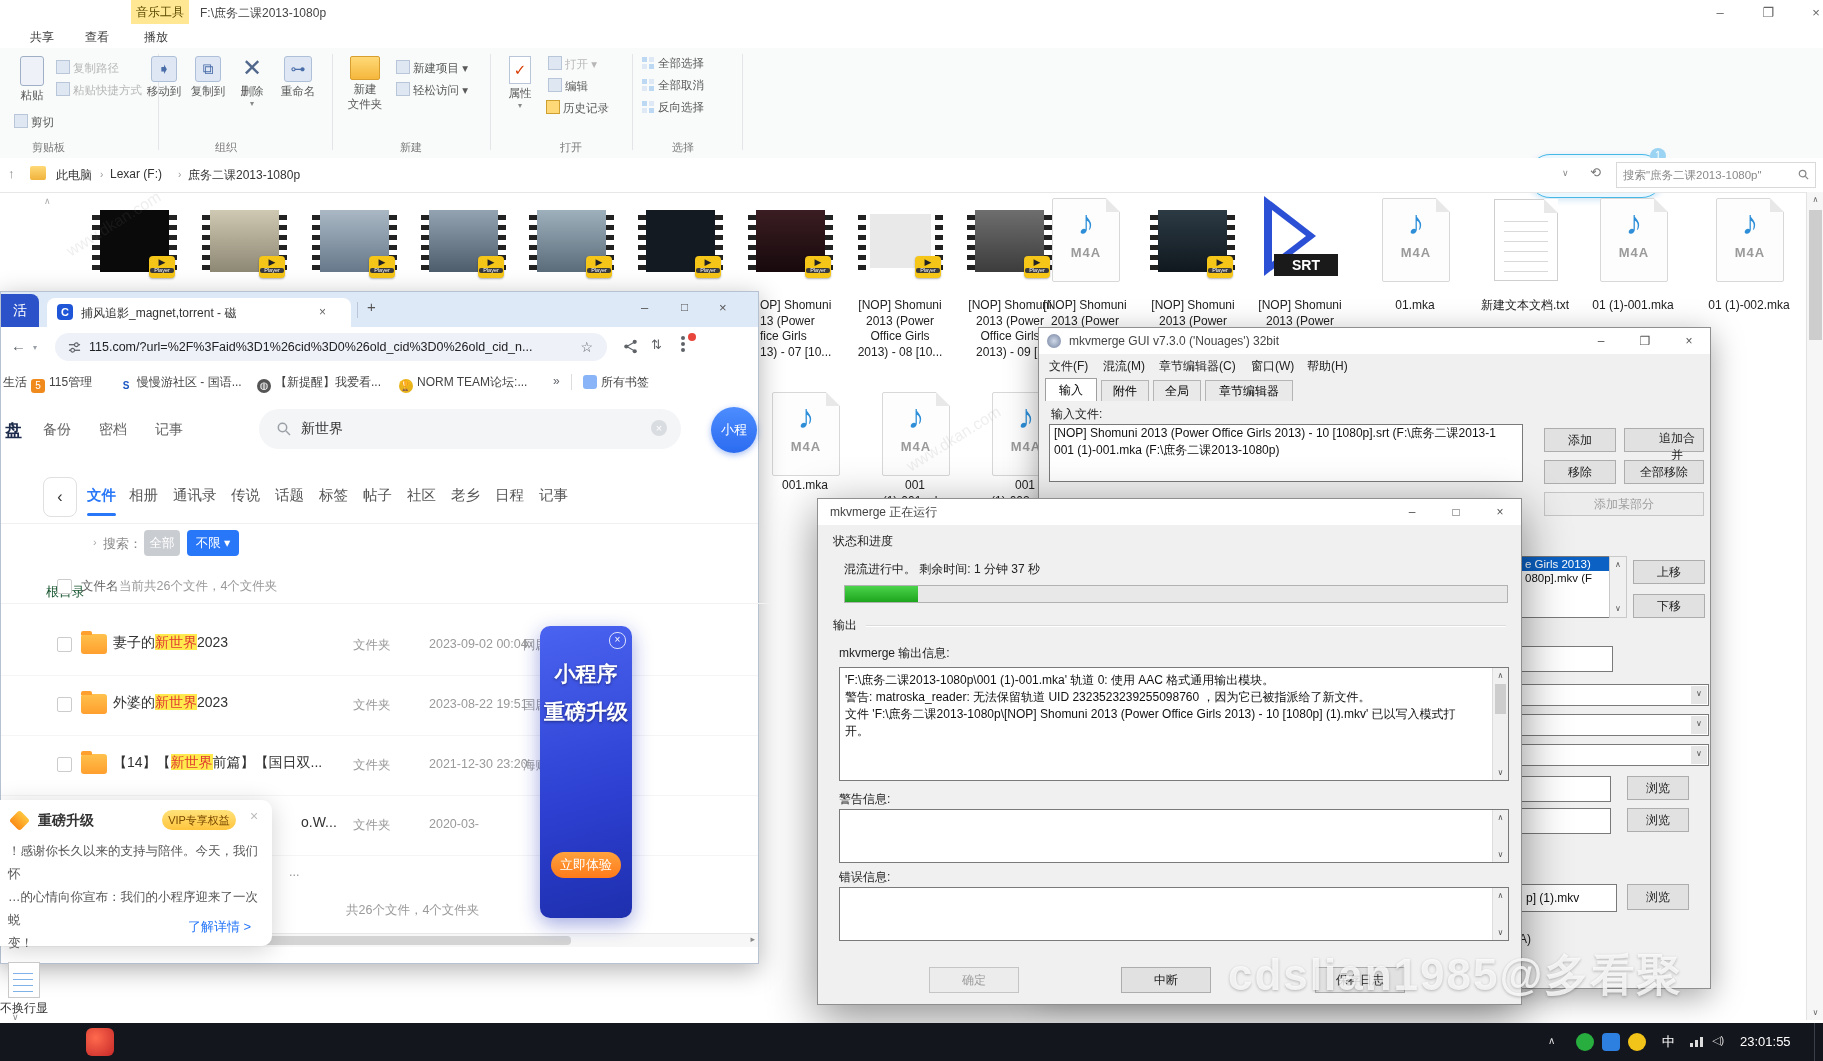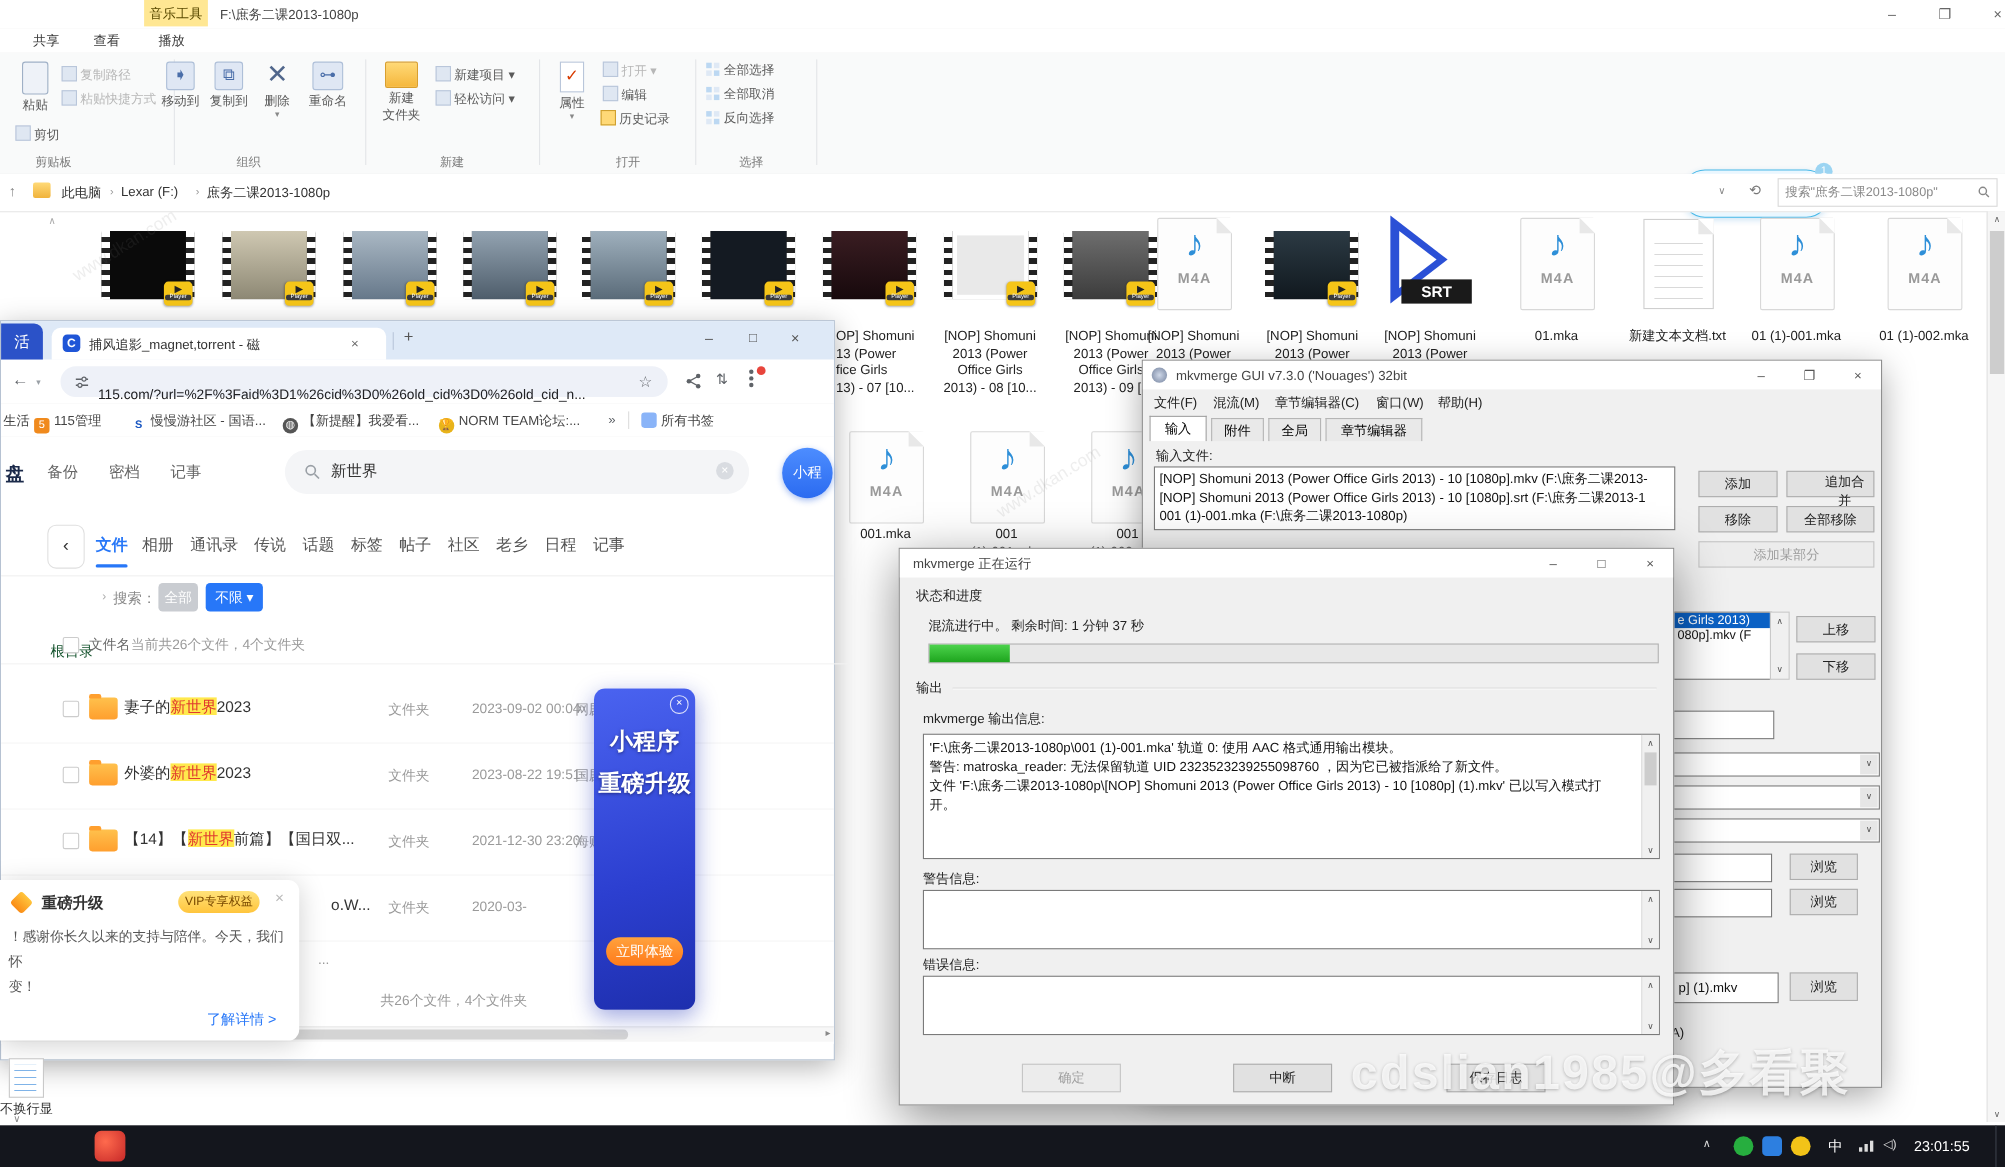--- a/index.html
+++ b/index.html
@@ -465,21 +465,21 @@
     <div class="toolbar">
       <span class="abs" style="left:10px;top:10px;color:#5f6368;font-size:15px;">←</span>
       <span class="abs" style="left:32px;top:16px;color:#9aa0a6;font-size:8px;">▾</span>
       <div class="urlpill">
         <svg width="13" height="13" viewBox="0 0 14 14" style="position:absolute;left:13px;top:8px;">
             <line x1="1" y1="4" x2="13" y2="4" stroke="#5f6368" stroke-width="1.4"></line>
             <line x1="1" y1="10" x2="13" y2="10" stroke="#5f6368" stroke-width="1.4"></line>
             <circle cx="9" cy="4" r="2" fill="#eef1f8" stroke="#5f6368" stroke-width="1.2"></circle>
             <circle cx="5" cy="10" r="2" fill="#eef1f8" stroke="#5f6368" stroke-width="1.2"></circle>
           </svg>
-        <span class="abs ell" style="left:34px;width:500px;margin-top:12px;">115.com/?url=%2F%3Faid%3D1%26cid%3D0%26old_cid%3D0%26old_cid_n...</span>
+        <span class="abs ell" style="left:34px;width:500px;">115.com/?url=%2F%3Faid%3D1%26cid%3D0%26old_cid%3D0%26old_cid_n...</span>
         <span class="abs" style="right:14px;top:0;color:#5f6368;font-size:14px;">☆</span>
       </div>
       <svg width="15" height="15" viewBox="0 0 16 16" style="position:absolute;left:622px;top:12px;">
           <circle cx="12.5" cy="3" r="2.2" fill="#5f6368"></circle>
           <circle cx="3.5" cy="8" r="2.2" fill="#5f6368"></circle>
           <circle cx="12.5" cy="13" r="2.2" fill="#5f6368"></circle>
           <line x1="4" y1="8" x2="12" y2="3.5" stroke="#5f6368" stroke-width="1.2"></line>
           <line x1="4" y1="8" x2="12" y2="12.5" stroke="#5f6368" stroke-width="1.2"></line>
         </svg>
       <span class="abs" style="left:650px;top:10px;color:#5f6368;font-size:13px;">⇅</span>
@@ -601,21 +601,20 @@
       <span class="abs" style="left:268px;top:4px;">帮助(H)</span>
     </div>
     <div class="abs" style="left:0;top:48px;width:100%;height:24px;">
       <span class="abs" style="left:6px;top:2px;width:50px;height:22px;background:#fff;border:1px solid #9f9f9f;border-bottom:none;text-align:center;font-size:12px;line-height:22px;">输入</span>
       <span class="abs" style="left:62px;top:4px;width:46px;height:20px;background:#e9e9e9;border:1px solid #b5b5b5;border-bottom:none;text-align:center;font-size:12px;line-height:20px;">附件</span>
       <span class="abs" style="left:114px;top:4px;width:46px;height:20px;background:#e9e9e9;border:1px solid #b5b5b5;border-bottom:none;text-align:center;font-size:12px;line-height:20px;">全局</span>
       <span class="abs" style="left:166px;top:4px;width:86px;height:20px;background:#e9e9e9;border:1px solid #b5b5b5;border-bottom:none;text-align:center;font-size:12px;line-height:20px;">章节编辑器</span>
     </div>
     <span class="abs" style="left:12px;top:78px;font-size:12px;color:#222;">输入文件:</span>
     <div class="listbox" style="left:10px;top:96px;width:472px;height:56px;">
-      <div class="nowrap" style="padding:2px 4px 0;">[NOP] Shomuni 2013 (Power Office Girls 2013) - 10 [1080p].mkv (F:\庶务二课2013-</div>
       <div class="nowrap" style="padding:0 4px;">[NOP] Shomuni 2013 (Power Office Girls 2013) - 10 [1080p].srt (F:\庶务二课2013-1</div>
       <div class="nowrap" style="padding:0 4px;">001 (1)-001.mka (F:\庶务二课2013-1080p)</div>
     </div>
     <button class="btn" style="left:505px;top:100px;width:72px;height:24px;">添加</button>
     <button class="btn" style="left:585px;top:100px;width:80px;height:24px;padding-left:32px;">追加合并</button>
     <button class="btn" style="left:505px;top:132px;width:72px;height:24px;">移除</button>
     <button class="btn" style="left:585px;top:132px;width:80px;height:24px;">全部移除</button>
     <button class="btn dis" style="left:505px;top:164px;width:160px;height:24px;">添加某部分</button>
 
     <div class="abs" style="left:482px;top:228px;width:88px;height:60px;background:#fff;border:1px solid #7a7a7a;overflow:hidden;font-size:11.5px;">
@@ -702,20 +701,21 @@
     <div class="ad-btn">立即体验</div>
   </div>
 
   <div class="abs vip-pop">
     <span class="abs" style="left:12px;top:13px;width:15px;height:15px;background:linear-gradient(#ffc53d,#fa8c16);border-radius:3px;transform:rotate(45deg);"></span>
     <span class="abs" style="left:38px;top:12px;font-size:14px;font-weight:bold;color:#333;">重磅升级</span>
     <div class="vip-badge">VIP专享权益</div>
     <span class="abs" style="left:250px;top:8px;color:#bbb;font-size:14px;">×</span>
     <div class="abs" style="left:8px;top:40px;width:258px;font-size:12.5px;color:#555;line-height:23px;">
       <div>！感谢你长久以来的支持与陪伴。今天，我们怀</div>
+      <div>…的心情向你宣布：我们的小程序迎来了一次蜕</div>
       <div>变！</div>
     </div>
     <span class="abs" style="left:188px;top:118px;font-size:13px;color:#2777f8;">了解详情 &gt;</span>
   </div>
 
   <div class="abs" style="left:0;top:960px;width:150px;height:63px;">
     <div class="abs" style="left:8px;top:2px;width:30px;height:34px;background:#fff;border:1px solid #c9c9c9;
       background-image:repeating-linear-gradient(to bottom,transparent 0 5px,#7fb3e8 5px 6px);background-size:20px 24px;background-position:4px 5px;background-repeat:no-repeat;"></div>
     <div class="abs" style="left:0px;top:40px;width:60px;font-size:12px;color:#333;">不换行显</div>
     <div class="abs" style="left:12px;top:52px;font-size:9px;color:#888;">∨</div>

